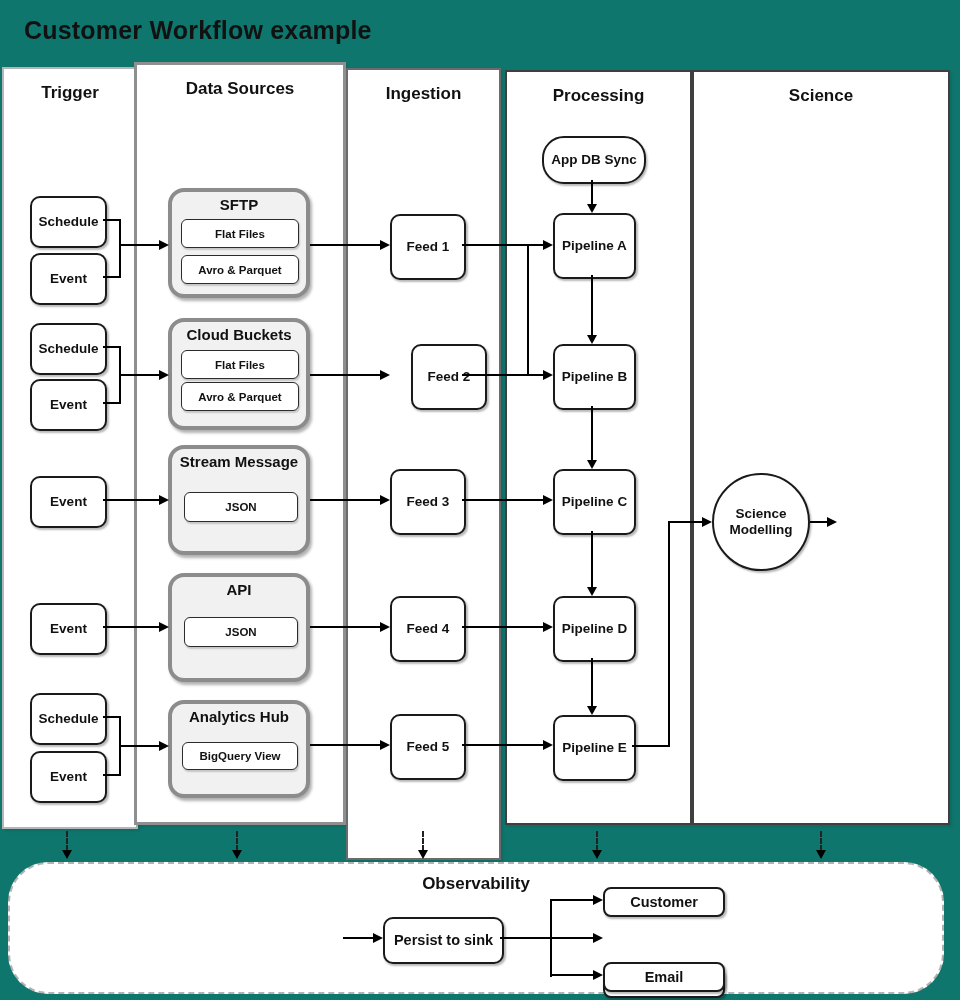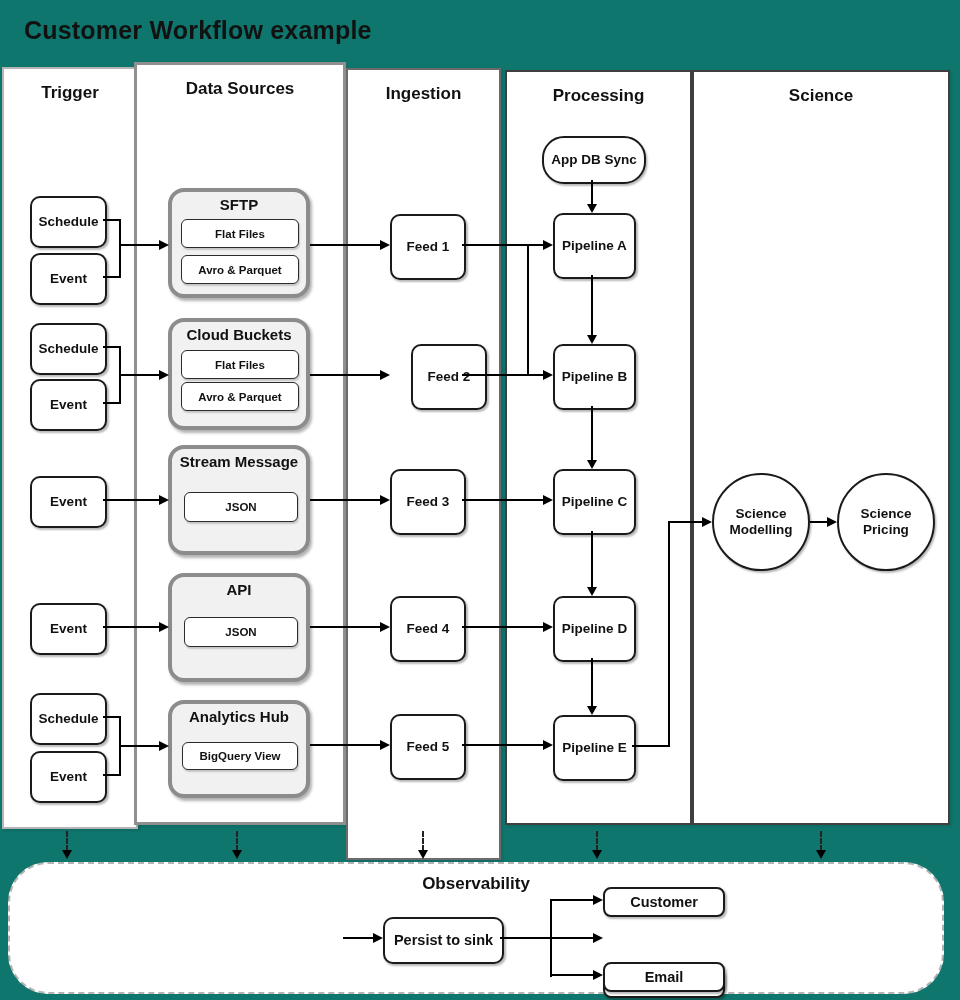--- a/index.html
+++ b/index.html
@@ -96,21 +96,20 @@
   <div class="node" style="left:390px;top:714px;width:72px;height:62px;">Feed 5</div>
 
   <div class="node pill" style="left:542px;top:136px;width:100px;height:44px;">App DB Sync</div>
   <div class="node" style="left:553px;top:213px;width:79px;height:62px;">Pipeline A</div>
   <div class="node" style="left:553px;top:344px;width:79px;height:62px;">Pipeline B</div>
   <div class="node" style="left:553px;top:596px;width:79px;height:62px;">Pipeline D</div>
   <div class="node" style="left:553px;top:469px;width:79px;height:62px;">Pipeline C</div>
   <div class="node" style="left:553px;top:715px;width:79px;height:62px;">Pipeline E</div>
 
   <div class="node circle" style="left:712px;top:473px;width:98px;height:98px;">Science Modelling</div>
-  <div class="node circle" style="left:837px;top:473px;width:98px;height:98px;">Science Pricing</div>
 
   <div class="hline" style="left:103px;top:219px;width:18px;"></div>
   <div class="hline" style="left:103px;top:276px;width:18px;"></div>
   <div class="vline" style="left:119px;top:219px;height:59px;"></div>
   <div class="hline" style="left:121px;top:244px;width:39px;"></div>
   <div class="arr-r" style="left:159px;top:240px;"></div>
 
   <div class="hline" style="left:103px;top:346px;width:18px;"></div>
   <div class="hline" style="left:103px;top:402px;width:18px;"></div>
   <div class="vline" style="left:119px;top:346px;height:58px;"></div>

